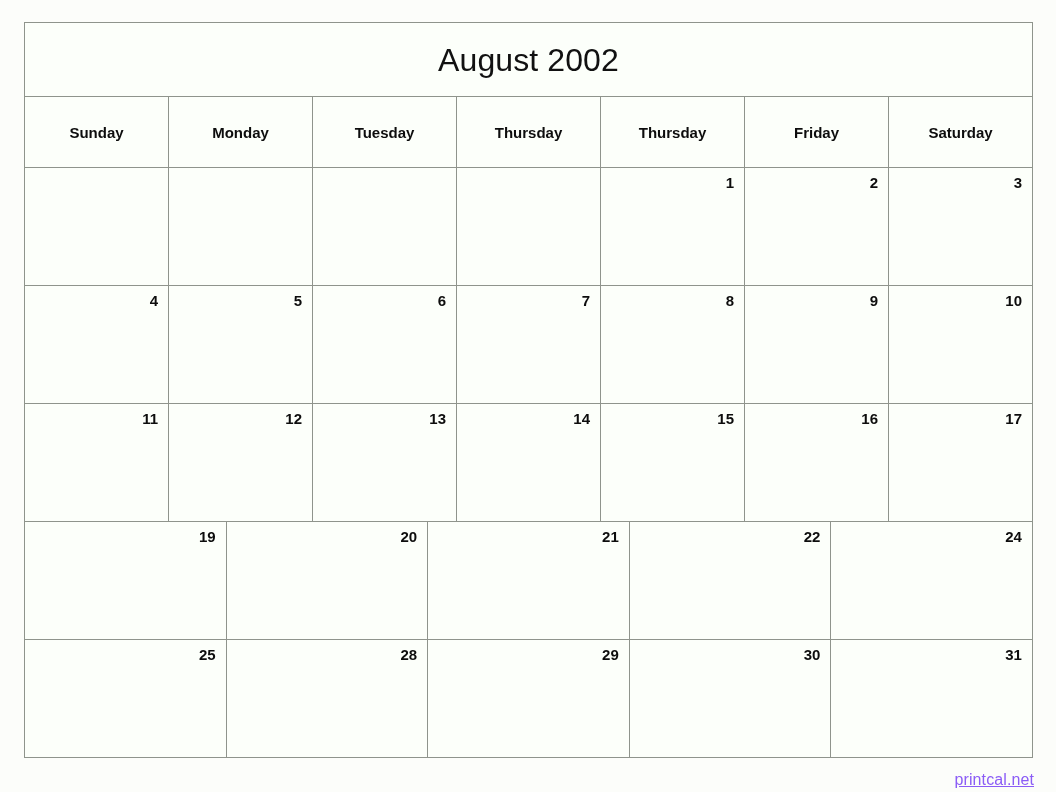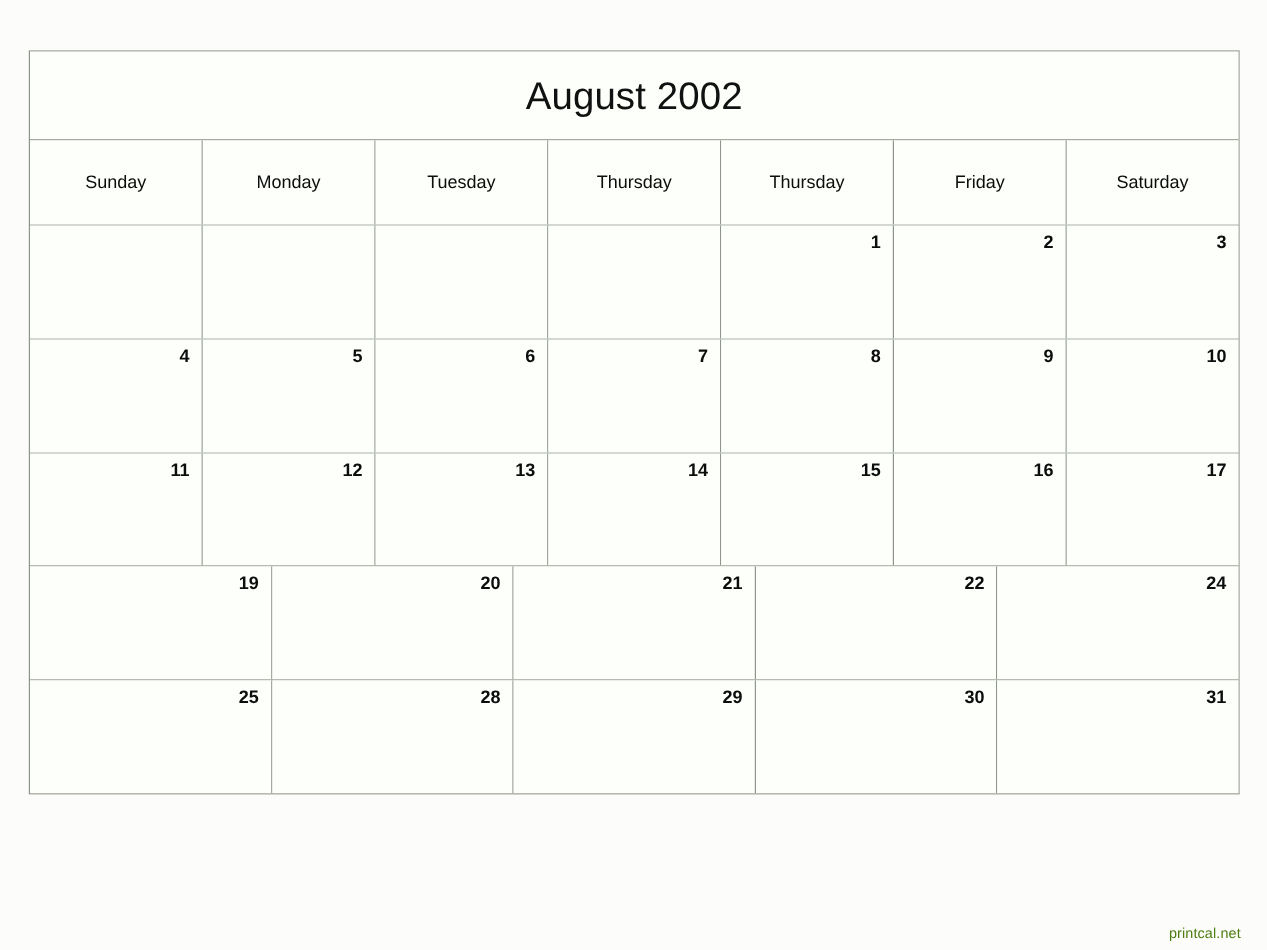--- a/index.html
+++ b/index.html
@@ -24,27 +24,26 @@
     width: 1056px;
     height: 792px;
   }
 
   
   #calendar {
     position: absolute;
     left: 24px;
     top: 22px;
     width: 1009px;
-    height: 620px;
+    height: 736px;
     box-sizing: border-box;
     border: 1px solid #8f948c;
     background: #fcfffa;
     display: flex;
     flex-direction: column;
-    margin-top: 20px;
   }
 
   
   .title-band {
     height: 74px;
     flex: 0 0 74px;
     box-sizing: border-box;
     border-bottom: 1px solid #8f948c;
     display: flex;
     align-items: center;
@@ -72,21 +71,21 @@
     box-sizing: border-box;
     border-right: 1px solid #8f948c;
     display: flex;
     align-items: center;
     justify-content: center;
     background: #fcfffa;
   }
   .weekday-cell:last-child { border-right: none; align-items: center; }
   .weekday-cell .wd-label {
     font-size: 15px;
-    font-weight: normal;
+    font-weight: bold;
     color: #0d0d0d;
     line-height: 1;
   }
 
   
   .weeks {
     flex: 1 1 auto;
     display: flex;
     flex-direction: column;
   }
@@ -117,24 +116,25 @@
     font-weight: bold;
     color: #0d0d0d;
     line-height: 1.2;
   }
 
   
   .watermark {
     position: absolute;
     right: 22px;
     top: 772px;
-    font-size: 12px;
-    color: #4d7c0f;
+    font-size: 16px;
+    color: #8b5cf6;
     line-height: 1;
     letter-spacing: 0.1px;
+    text-decoration: underline;
   }
 </style>
 </head>
 <body>
 
 <div id="page">
 
   <div id="calendar">
 
     <div class="title-band">

